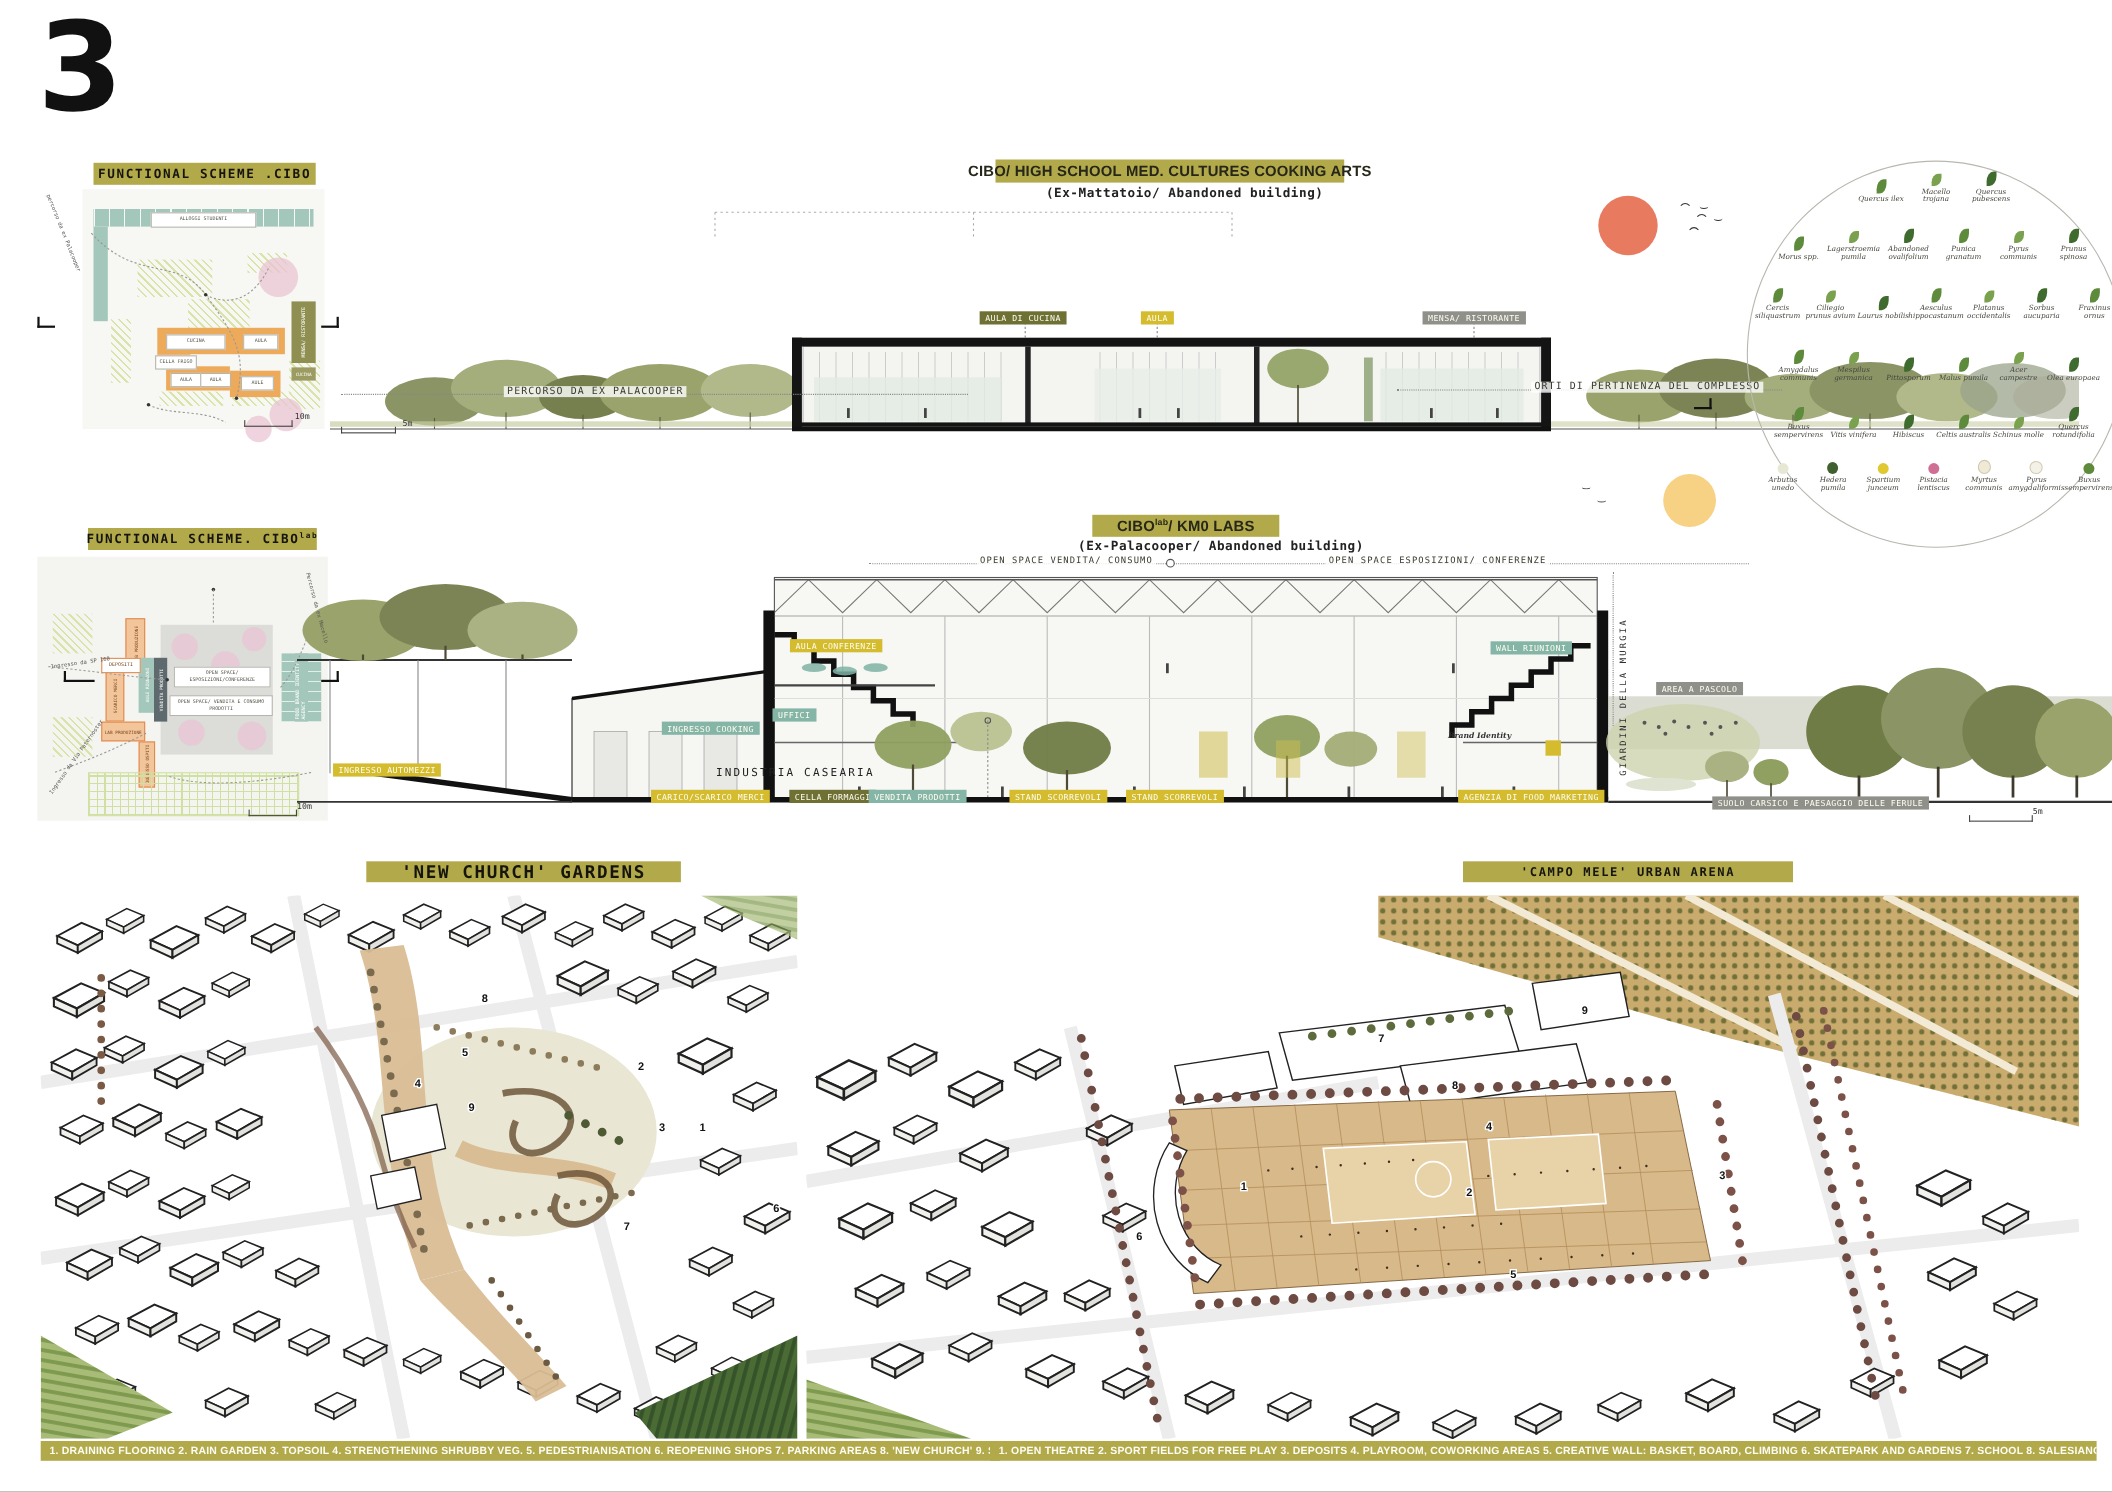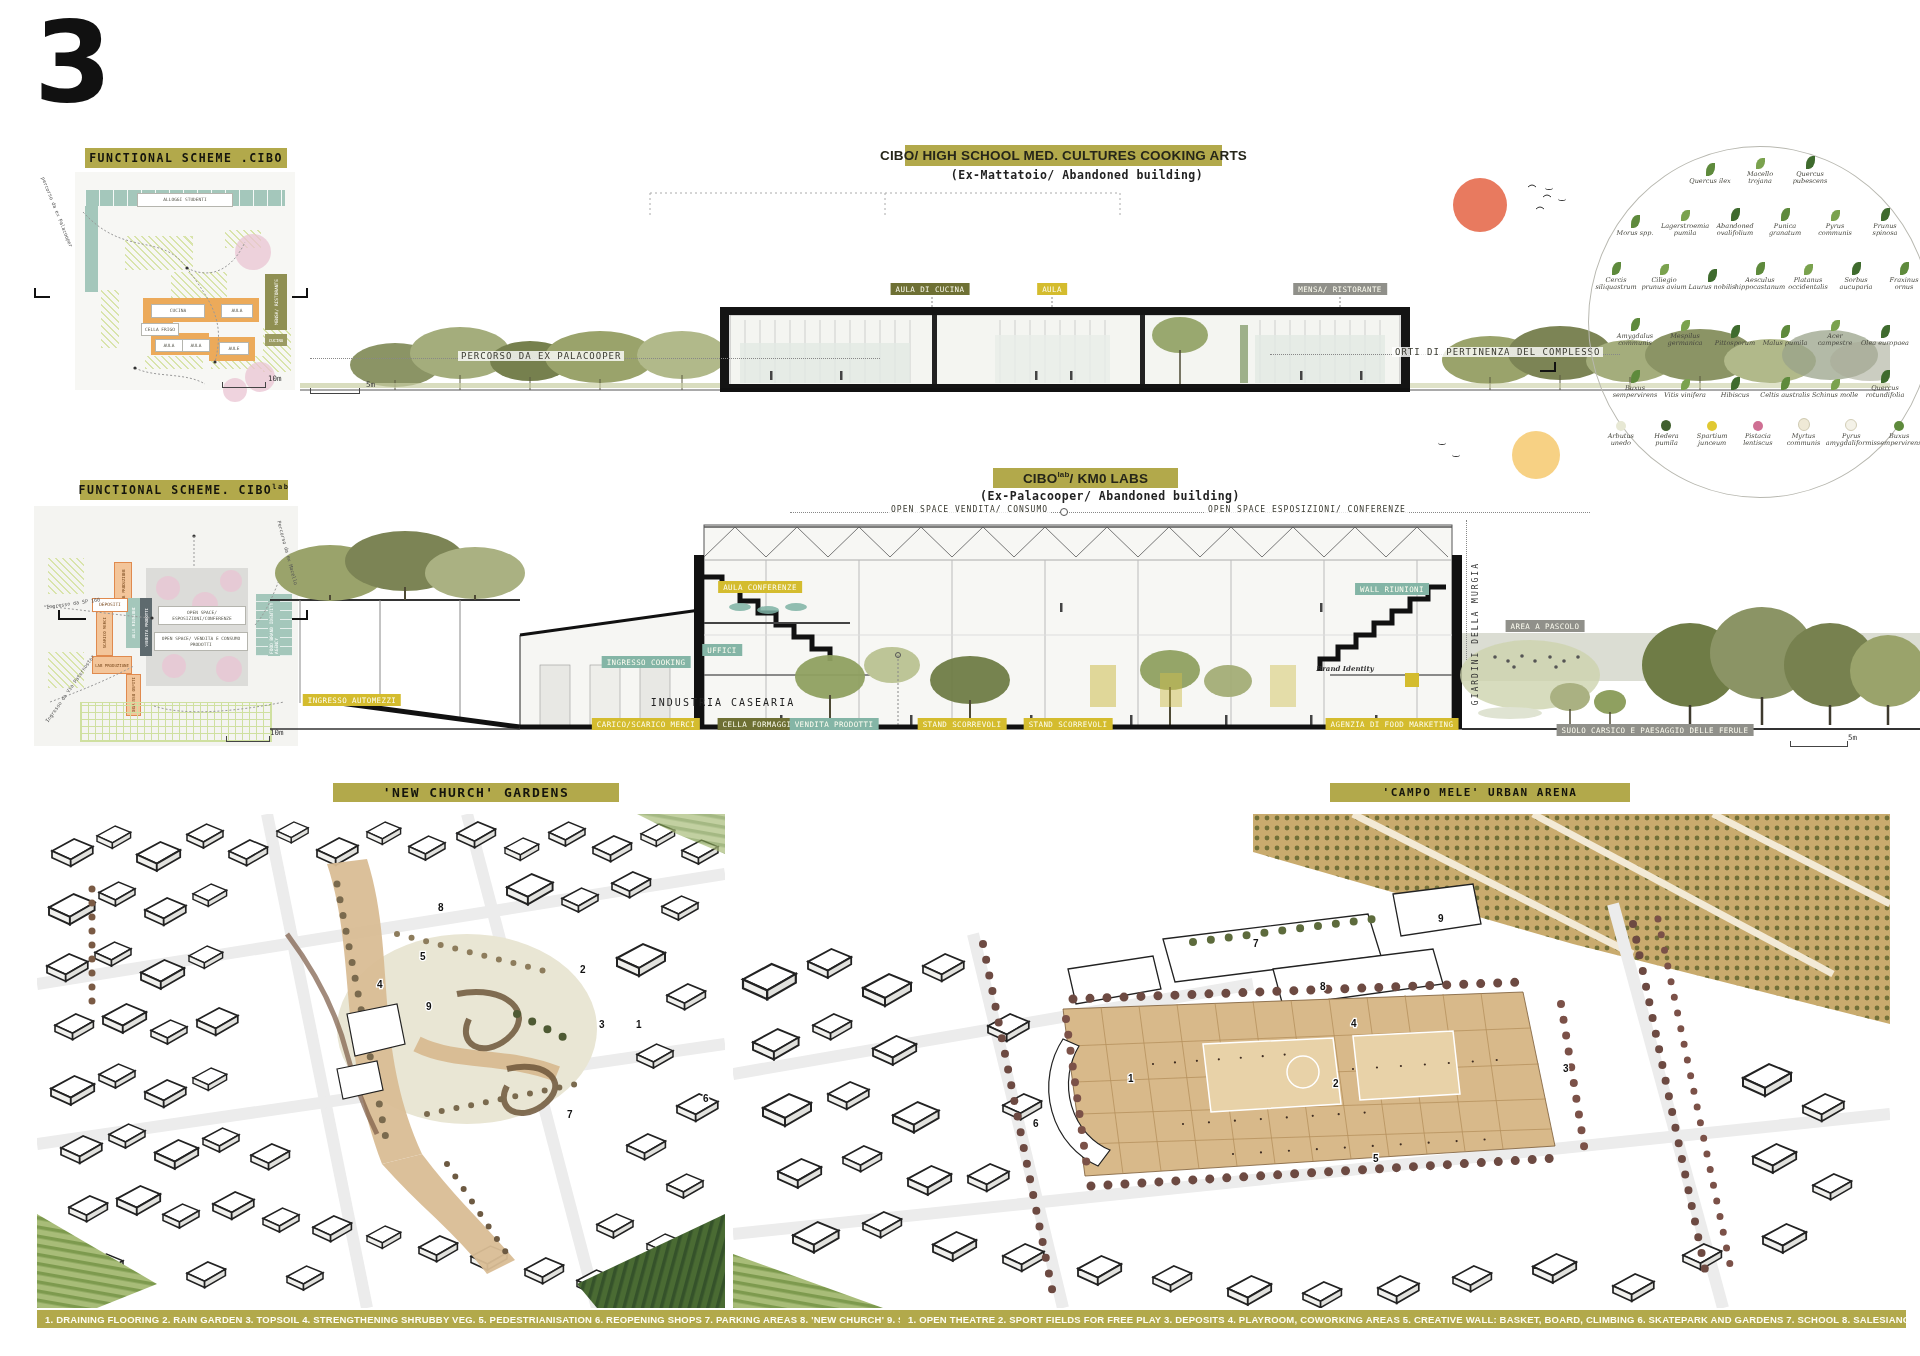--- a/index.html
+++ b/index.html
@@ -462,21 +462,21 @@
       <div class="abs" style="left:24px;top:104px;width:26px;height:8px;border-left:2px solid #111;border-bottom:2px solid #111"></div>
     </div>
     <div class="rotlbl" style="left:252px;top:50px;transform:rotate(75deg);transform-origin:0 0">Percorso da ex Macello</div>
     <div class="rotlbl" style="left:16px;top:130px;transform:rotate(-8deg)">Ingresso da SP 160</div>
     <div class="rotlbl" style="left:14px;top:250px;transform:rotate(-55deg);transform-origin:0 0">Ingresso da Via Paternoster</div>
     <div class="crop r" style="left:262px;top:140px"></div>
     <div class="sct" style="left:240px;top:258px">10m</div>
     <div class="scalebar" style="left:196px;top:266px;width:42px"></div>
   </div>
 
-  <div class="bar" style="left:993px;top:468px;width:185px;height:20px">
+  <div class="bar" style="left:993px;top:468px;width:170px;height:20px">
     <span class="sectitle"><span>CIBO</span><sup style="font-size:8px">lab</sup><span>/ KM0 LABS</span></span>
   </div>
   <div class="subtitle" style="left:1110px;top:489px">(Ex-Palacooper/ Abandoned building)</div>
   <div class="dotline" style="left:790px;top:512px;width:800px"></div>
   <div class="gtext" style="left:888px;top:505px;font-size:8px">OPEN SPACE VENDITA/ CONSUMO</div>
   <div class="gtext" style="left:1205px;top:505px;font-size:8px">OPEN SPACE ESPOSIZIONI/ CONFERENZE</div>
   <div class="abs" style="left:1060px;top:508px;width:6px;height:6px;border:1px solid #555;border-radius:50%;background:#fff;z-index:4"></div>
 
   <svg class="abs" style="left:270px;top:515px;z-index:2" width="1650" height="240" viewBox="0 0 1650 240">
 
@@ -606,21 +606,21 @@
   <div class="tag y" style="left:1068px;top:718px">STAND SCORREVOLI</div>
   <div class="tag y" style="left:1392px;top:718px">AGENZIA DI FOOD MARKETING</div>
   <div class="tag g" style="left:1545px;top:620px">AREA A PASCOLO</div>
   <div class="tag g" style="left:1655px;top:724px">SUOLO CARSICO E PAESAGGIO DELLE FERULE</div>
   <div class="dotvline" style="left:1466px;top:520px;height:140px"></div>
   <div class="vlabel vt" style="left:1471px;top:562px">GIARDINI DELLA MURGIA</div>
   <div class="sct" style="left:1848px;top:733px">5m</div>
   <div class="scalebar" style="left:1790px;top:741px;width:56px"></div>
 
   <div class="bar" style="left:333px;top:783px;width:286px;height:19px">
-    <span class="schemetitle" style="font-size:13px">'NEW CHURCH' GARDENS</span>
+    <span class="schemetitle" style="font-size:16px">'NEW CHURCH' GARDENS</span>
   </div>
 
   <svg class="abs" style="left:37px;top:814px" width="688" height="494" viewBox="0 0 688 494">
     <defs>
       <g id="blk">
         <path d="M0 7 L13 0 L24 4.5 L11 12 Z" fill="#fff" stroke="#222" stroke-width="1"></path>
         <path d="M0 7 L0 11 L11 16 L11 12 Z" fill="#f0f0ed" stroke="#222" stroke-width="1"></path>
         <path d="M11 12 L24 4.5 L24 8.5 L11 16 Z" fill="#e1e1dd" stroke="#222" stroke-width="1"></path>
       </g>
       <pattern id="crops" width="9" height="9" patternUnits="userSpaceOnUse" patternTransform="rotate(100)">

